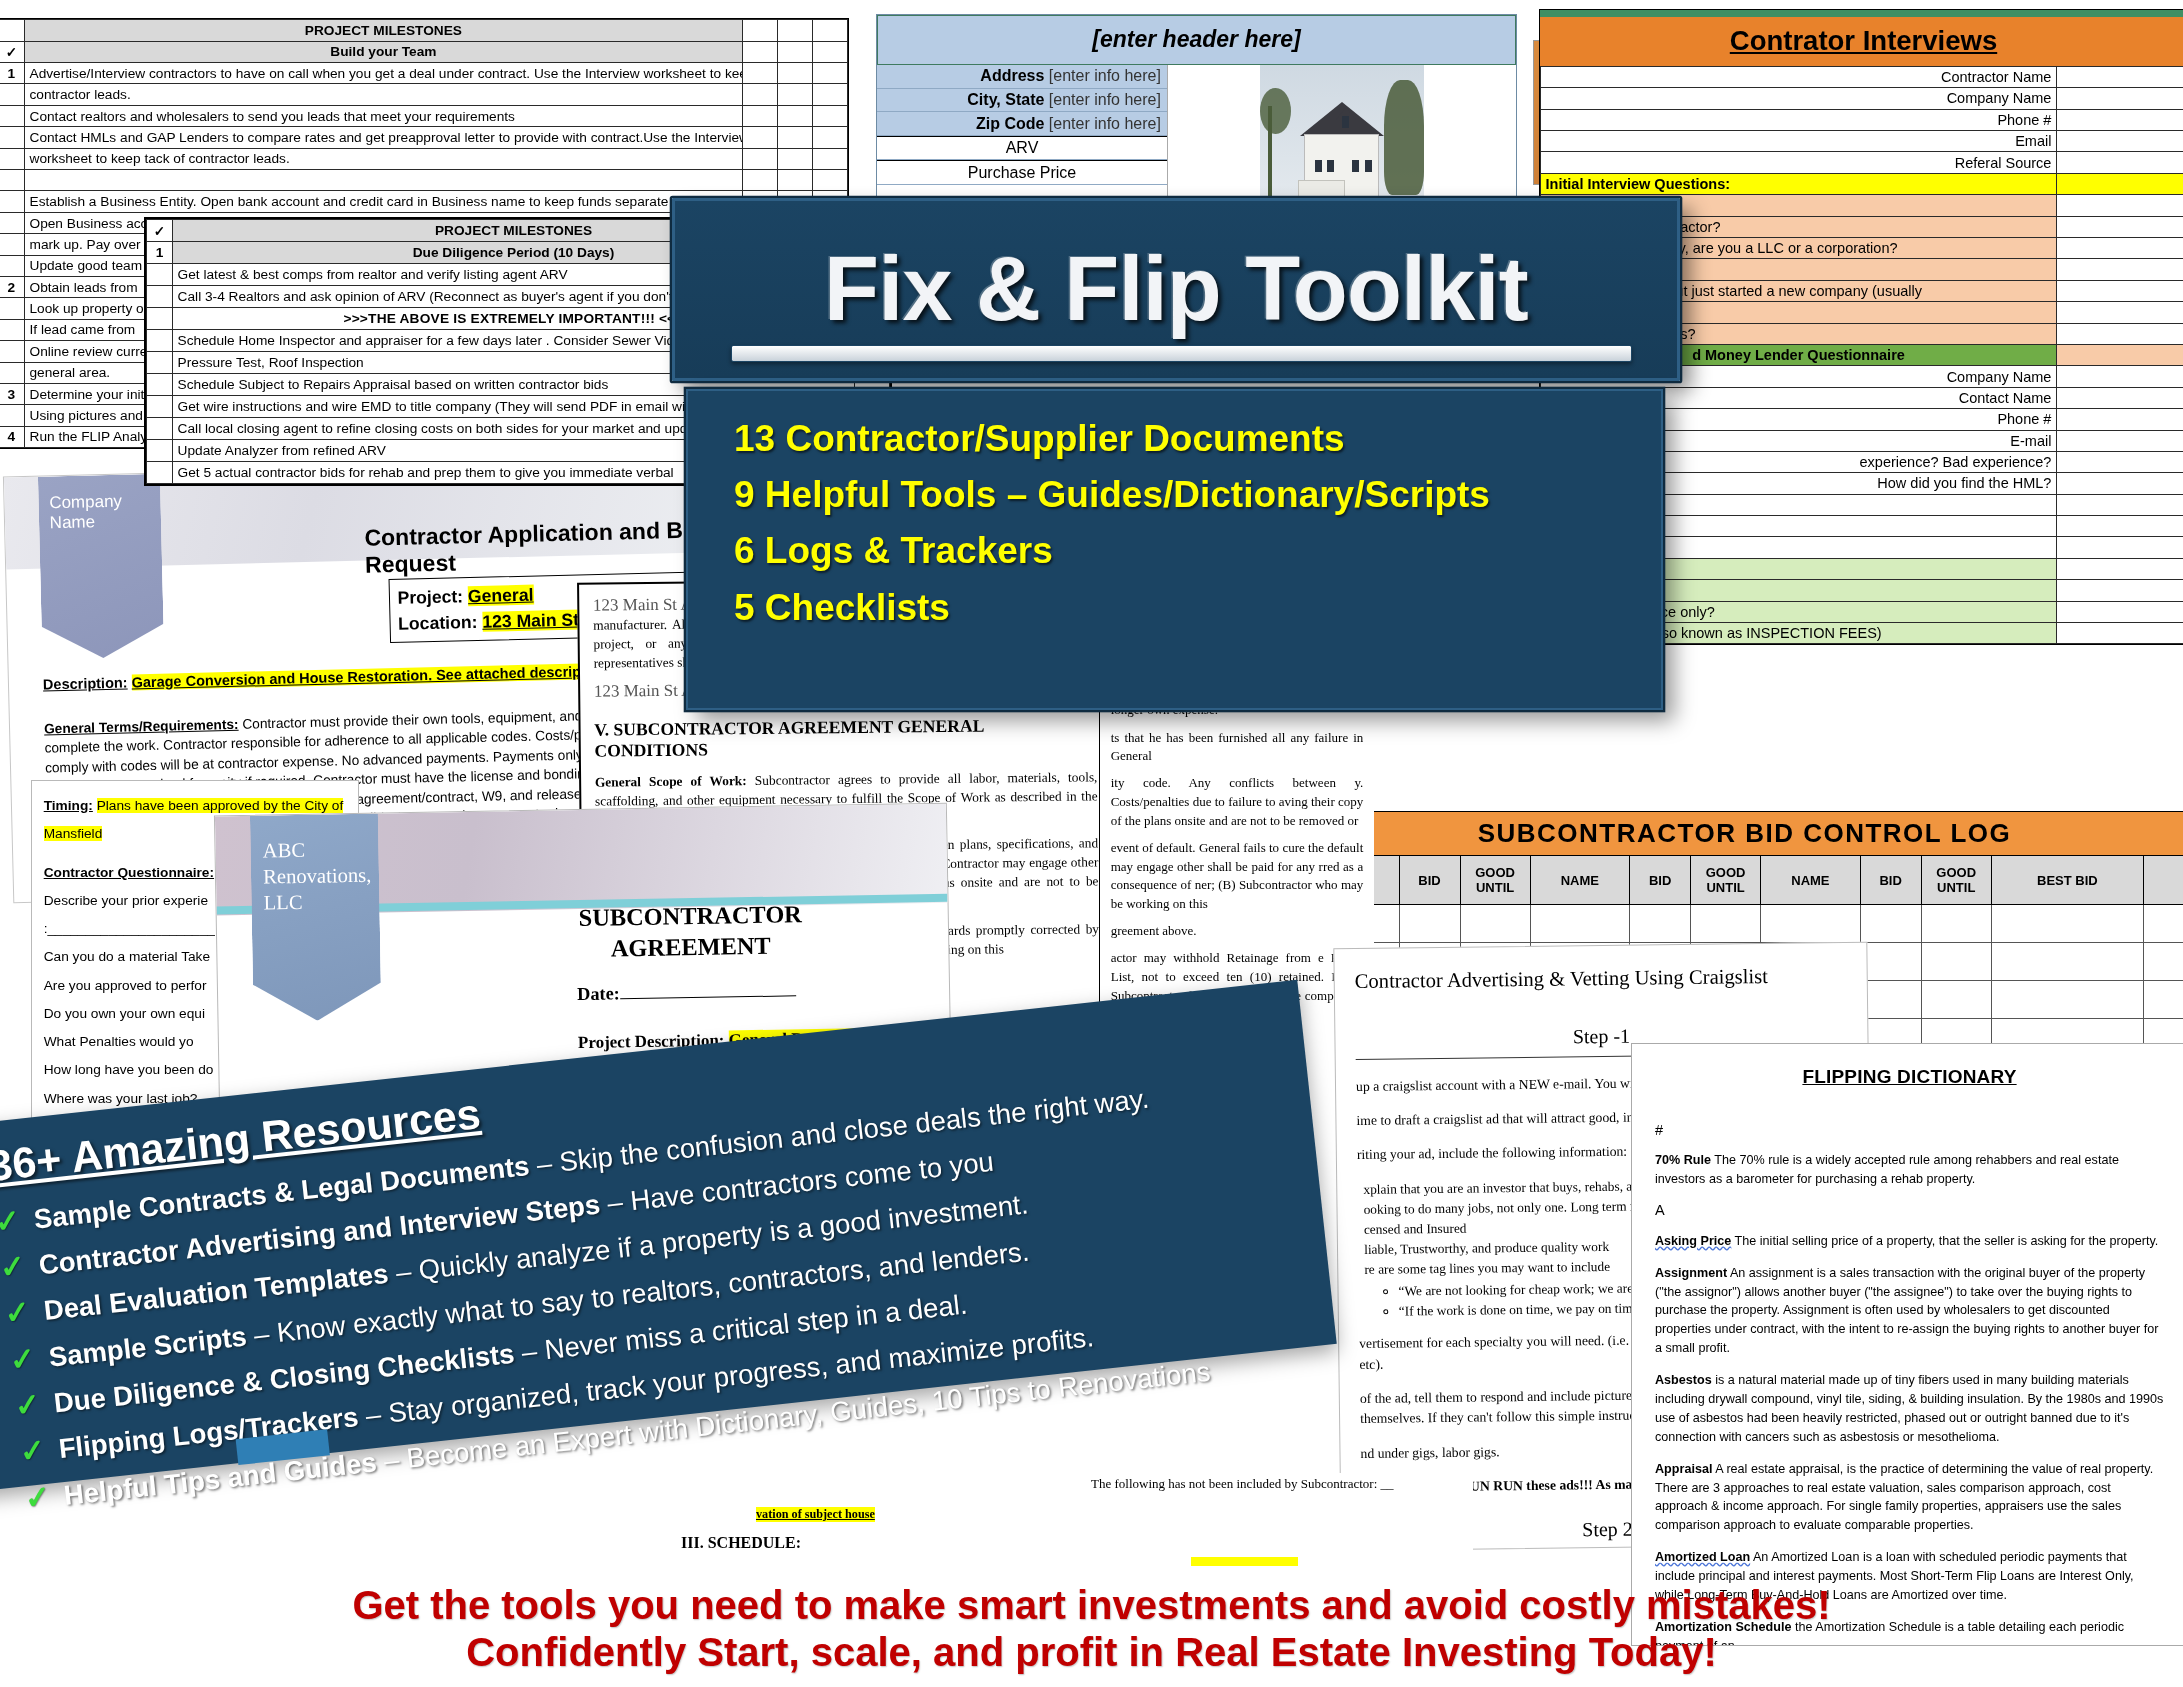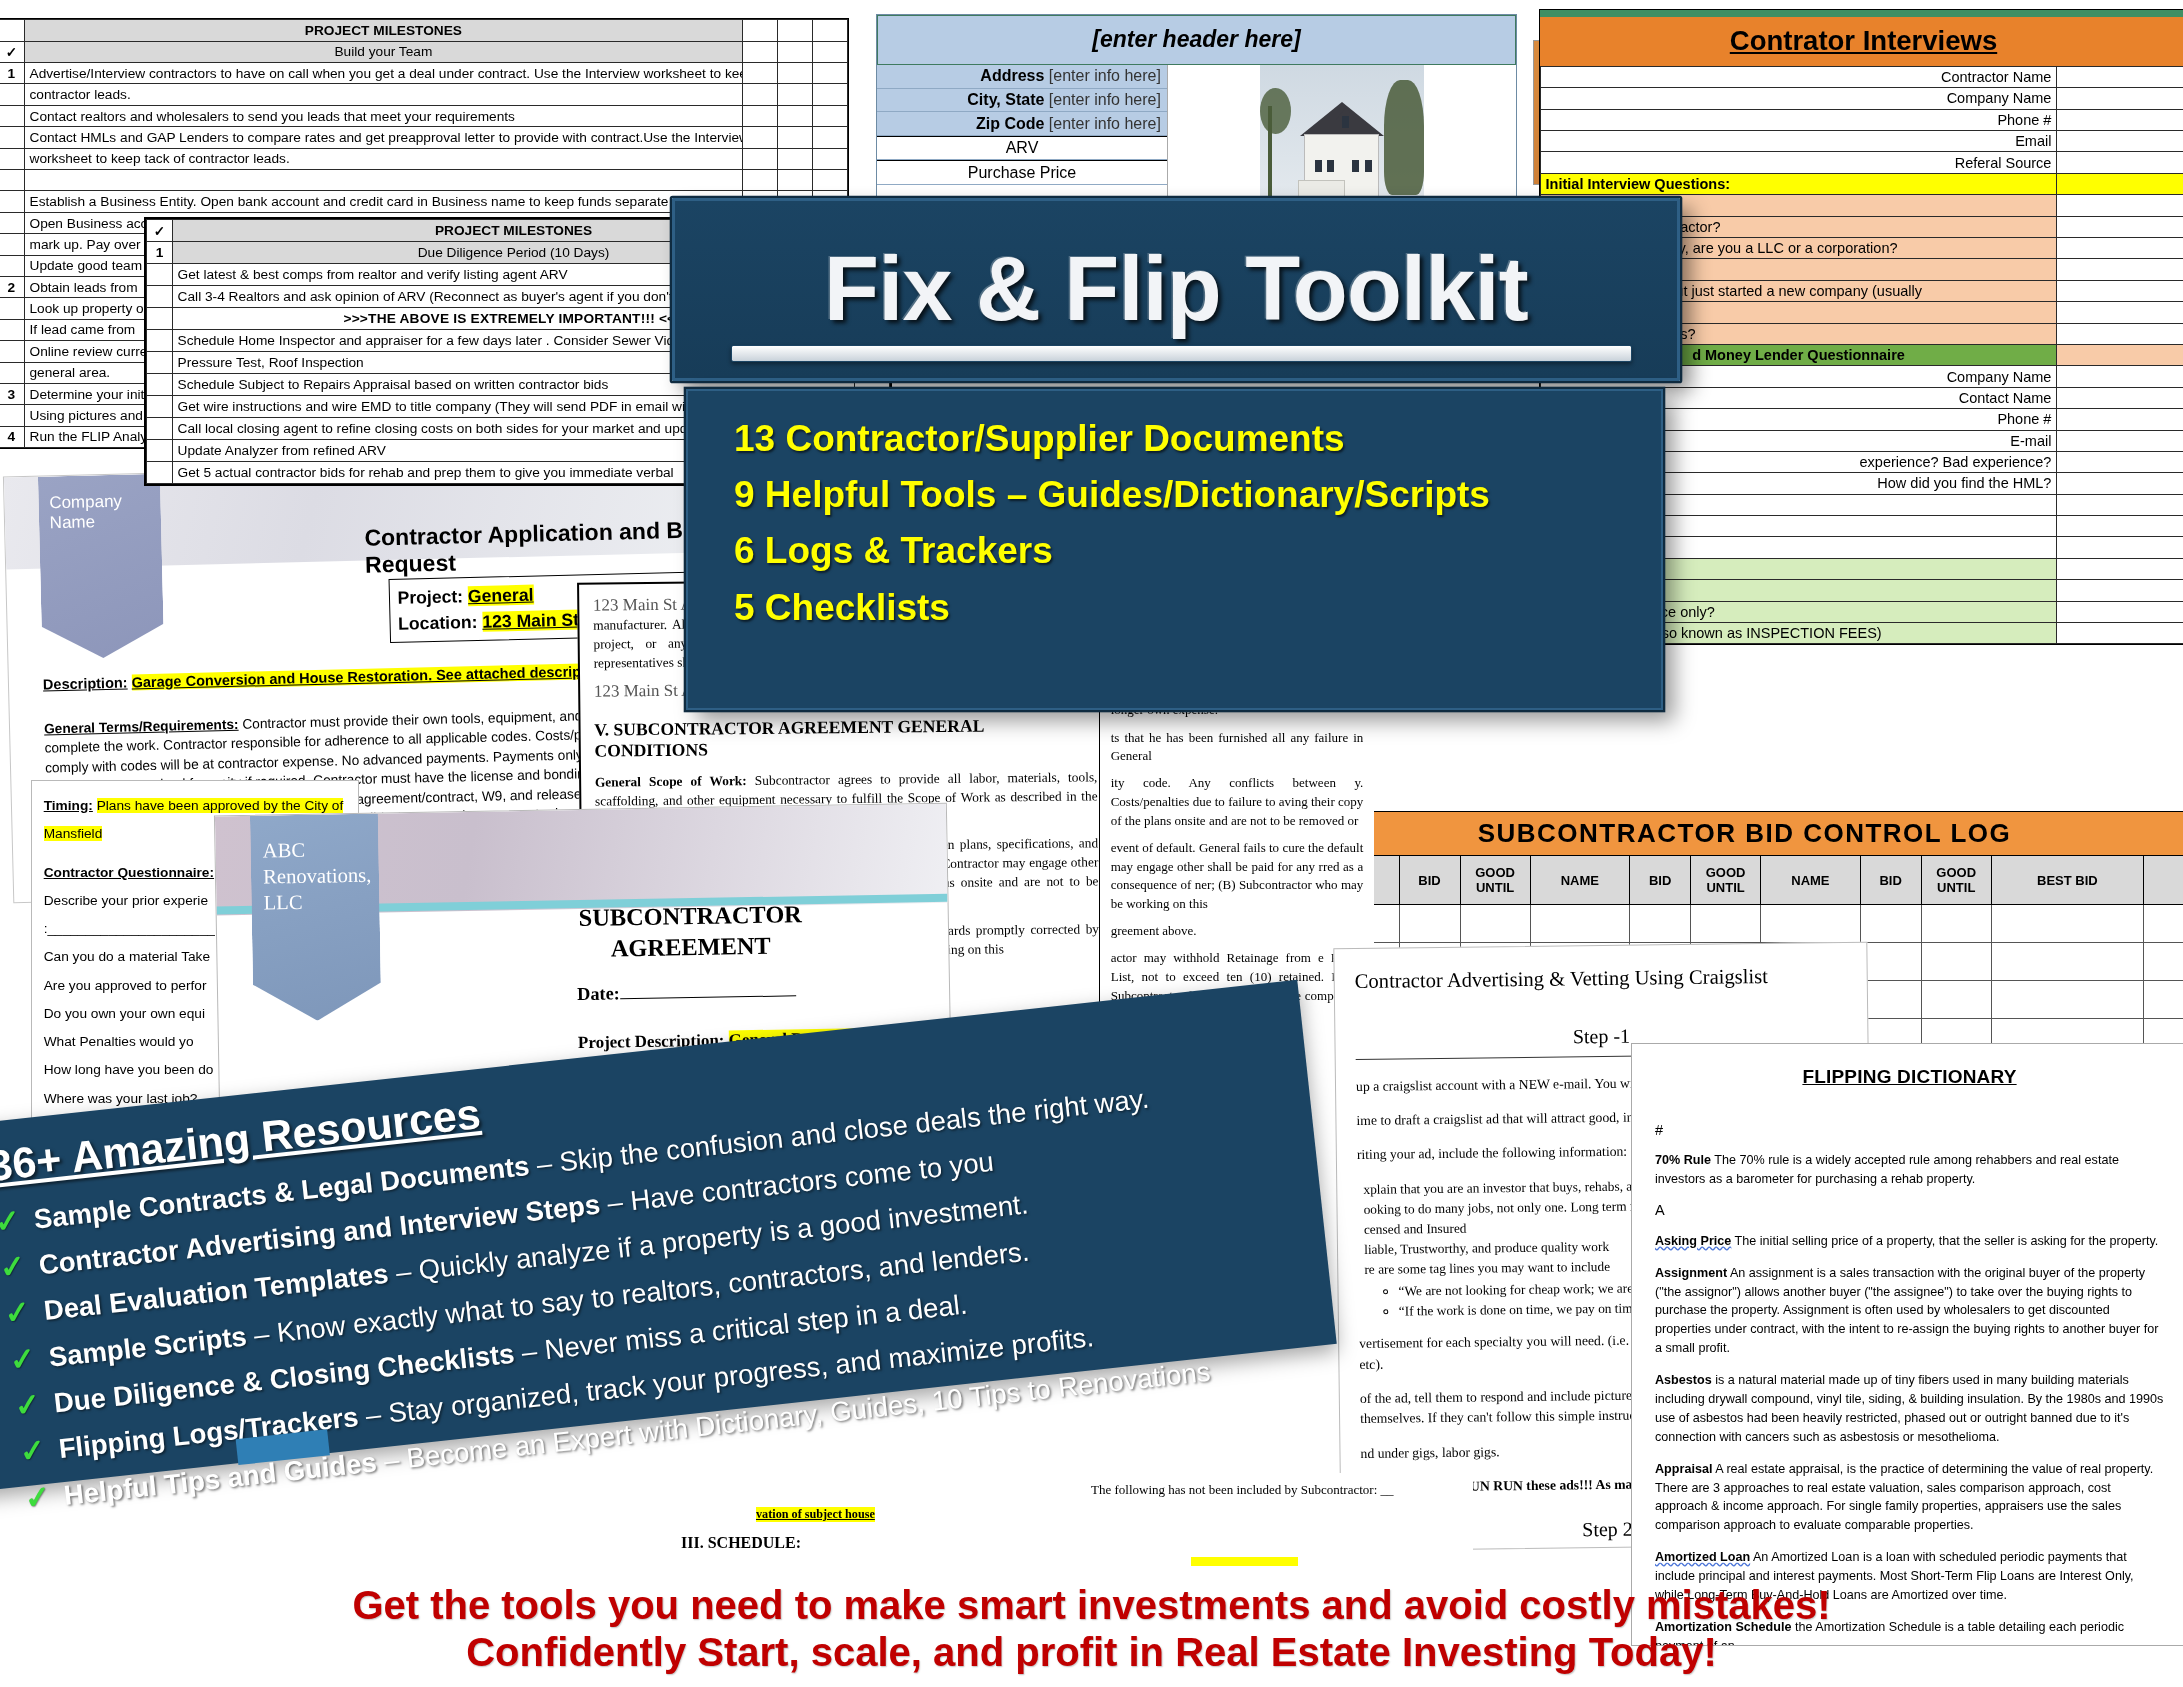--- a/index.html
+++ b/index.html
@@ -10,21 +10,21 @@
     font-family:"Liberation Sans", sans-serif;
   }
   .layer { position:absolute; }
 
   
   .sheet { background:#fff; border:0.8px solid #000; }
   .sheet table { border-collapse:collapse; width:100%; table-layout:fixed; }
   .sheet td { border:0.8px solid #2a2a2a; padding:1.5px 4.6px; font-size:14.5px; color:#000;
               white-space:nowrap; overflow:hidden; height:23px; }
   .hdr-band { background:#d9d9d9; font-weight:bold; text-align:center; font-size:20px; }
-  .sub-band { background:#d9d9d9; font-weight:normal; text-align:center; font-size:18.3px; }
+  .sub-band { background:#d9d9d9; font-weight:bold; text-align:center; font-size:18.3px; }
   .chkcol { width:26px; text-align:center; font-weight:bold; }
   .narrow { width:35px; }
 
   
   #milestones1 { left:-3.1px; top:18.3px; width:852px; }
   #milestones1 td { height:21.4px; font-size:13.7px; }
 
   
   #milestones2 { left:144px; top:217px; width:748px; border:2.3px solid #000; }
   #milestones2 td { height:22px; font-size:13.7px; }
@@ -206,21 +206,21 @@
       background:#2f7fb5; }
 
   
   #cta { left:0; top:1582px; width:2183px; text-align:center; }
   #cta div { color:#c00000; font-size:40px; font-weight:bold; line-height:1.18;
       text-shadow:0.8px 0.8px 1.5px rgba(0,0,0,.25); }
 
   
   #sched { left:664px; top:1473px; width:809px; height:99px; background:#fff; overflow:hidden;
       font-family:"Liberation Serif", serif; }
-  #sched .l1 { position:absolute; left:427px; top:9px; font-size:13px; }
+  #sched .l1 { position:absolute; left:427px; top:3px; font-size:13px; }
   #sched .hl { background:#ffff00; font-weight:bold; text-decoration:underline; font-size:12.2px; }
   #sched .l2 { position:absolute; left:17px; top:61px; font-size:16px; font-weight:bold; }
   #sched .ybar { position:absolute; left:527px; top:84px; width:107px; height:9.2px; background:#ffff00; }
 </style>
 </head>
 <body>
 
 <div class="layer sheet" id="milestones1">
   <table>
     <tbody>

